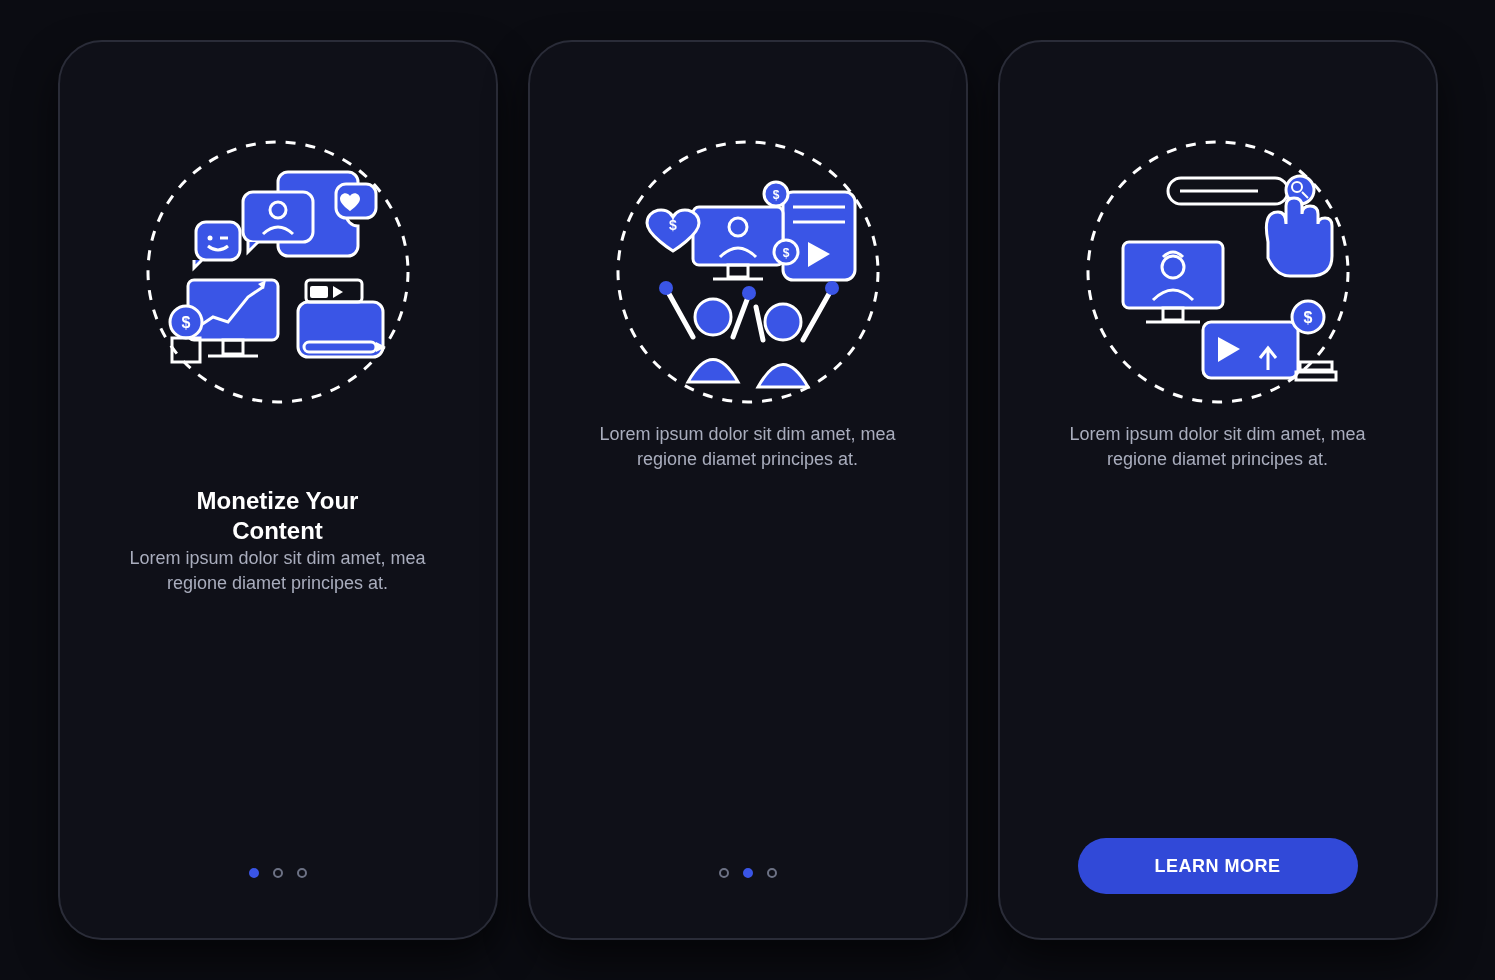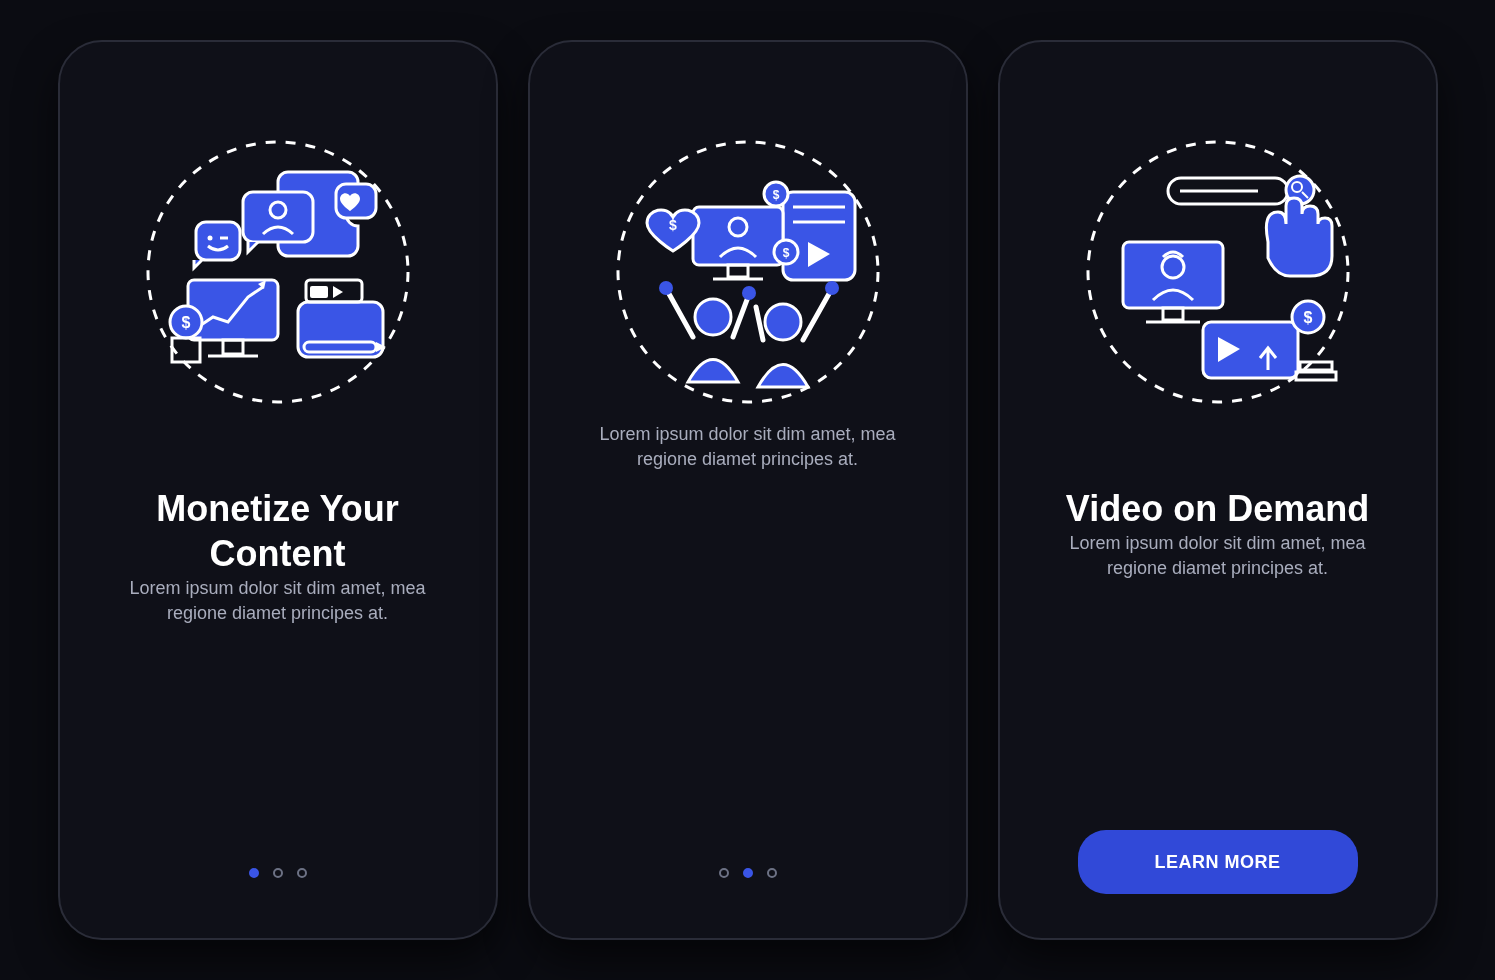--- a/index.html
+++ b/index.html
@@ -31,21 +31,21 @@
     width: 300px;
     height: 300px;
     margin-top: 30px;
     display: flex;
     align-items: center;
     justify-content: center;
   }
   .illus svg { width: 100%; height: 100%; }
   .heading {
     color: #ffffff;
-    font-size: 36px;
+    font-size: 24px;
     font-weight: 700;
     text-align: center;
     margin-top: 64px;
     line-height: 1.25;
     white-space: pre-line;
   }
   .body {
     color: #a9adbd;
     font-size: 18px;
     text-align: center;
@@ -66,21 +66,21 @@
     background: transparent;
   }
   .dot.active {
     background: #3a55e6;
     border-color: #3a55e6;
   }
   .cta {
     position: absolute;
     bottom: 44px;
     width: 280px;
-    height: 64px;
+    height: 56px;
     background: #3149d8;
     color: #fff;
     border: none;
     border-radius: 28px;
     font-size: 18px;
     font-weight: 700;
     letter-spacing: 0.5px;
     cursor: pointer;
   }
 </style>
@@ -206,16 +206,15 @@
       <polygon points="150,215 150,240 172,227" fill="#fff"></polygon>
       <path d="M200 248 l0 -22 m-8 10 l8 -10 l8 10" fill="none" stroke="#fff" stroke-width="3"></path>
 
       <circle cx="240" cy="195" r="16" fill="#3a55e6" stroke="#fff" stroke-width="3"></circle>
       <text x="240" y="201" text-anchor="middle" fill="#fff" font-size="16" font-weight="bold">$</text>
 
       <rect x="232" y="240" width="32" height="8" fill="none" stroke="#fff" stroke-width="3"></rect>
       <rect x="228" y="250" width="40" height="8" fill="none" stroke="#fff" stroke-width="3"></rect>
     </svg>
   </div>
-  <h2 class="heading">Video on Demand</h2>
   <p class="body">Lorem ipsum dolor sit dim amet, mea regione diamet principes at.</p>
   <button class="cta">LEARN MORE</button>
 </div>
 
 </body></html>

